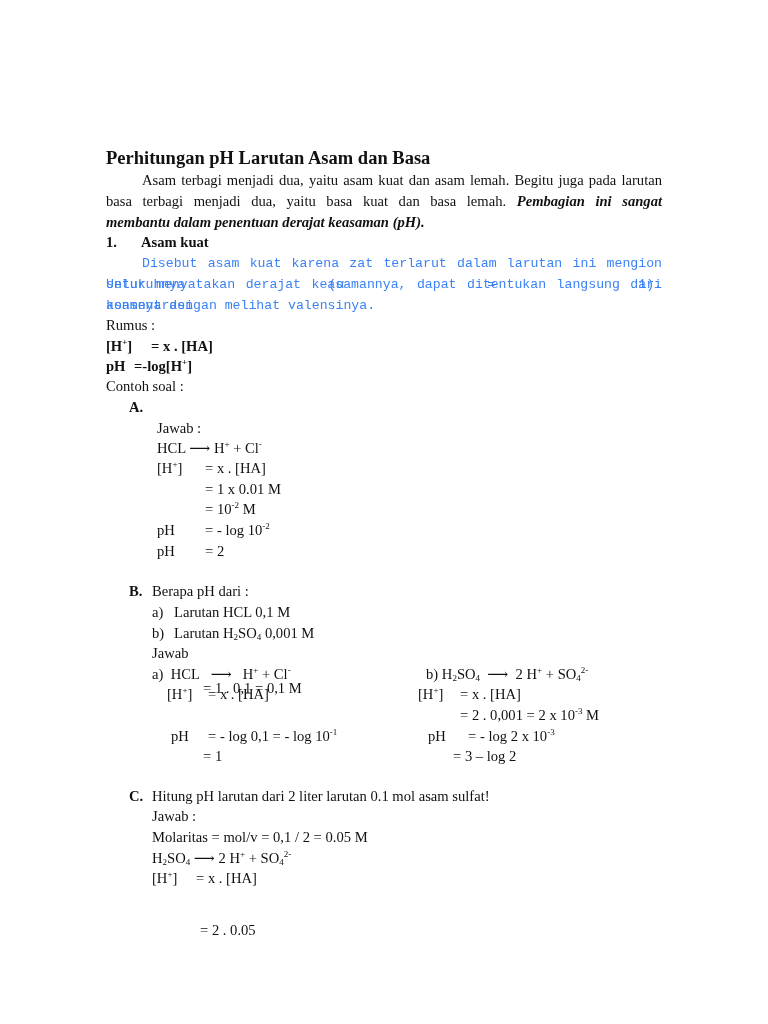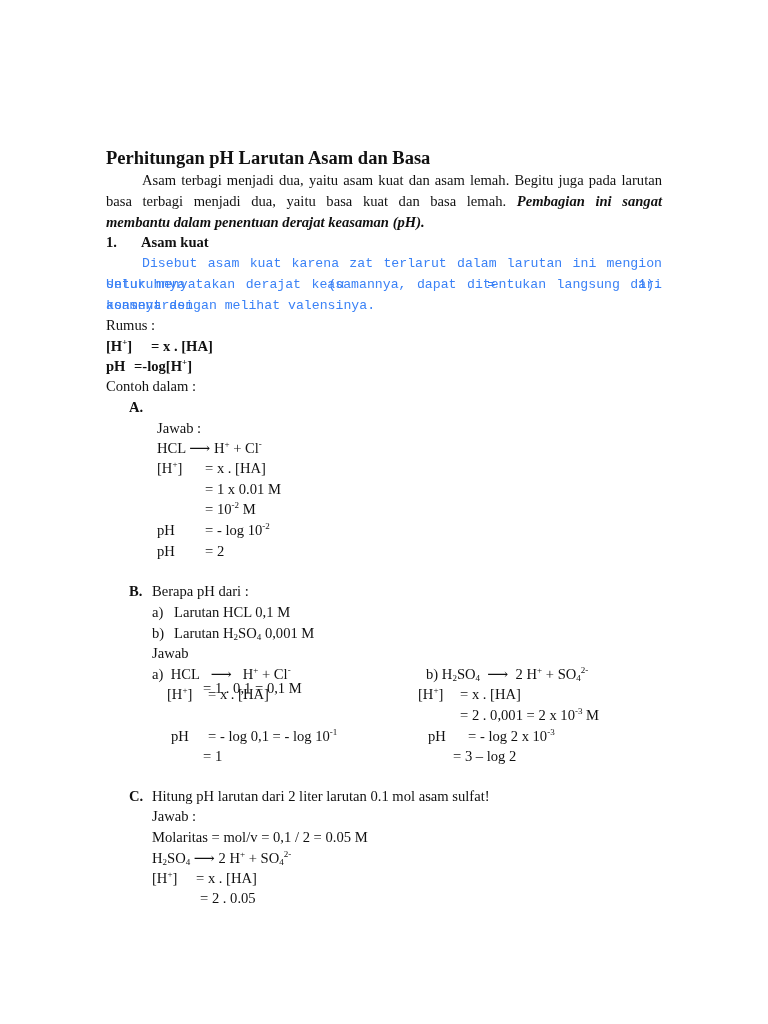--- a/index.html
+++ b/index.html
@@ -39,21 +39,21 @@
 
   <div class="just sans" style="top:253px; text-indent:36px; font-size:13.2px;"><span>Disebut asam kuat karena zat terlarut dalam larutan ini mengion seluruhnya (α = 1).</span></div>
   <div class="just sans" style="top:274px; font-size:13.2px;"><span>Untuk menyatakan derajat  keasamannya, dapat ditentukan langsung dari konsentrasi</span></div>
   <div class="ln sans" style="left:106px; top:295px; font-size:13.2px;">asamnya dengan melihat valensinya.</div>
 
   <div class="ln" style="left:106px; top:315px;">Rumus :</div>
   <div class="ln b" style="left:106px; top:336px;"><span>[H</span><sup>+</sup><span>]</span></div>
   <div class="ln b" style="left:151px; top:336px;">= x . [HA]</div>
   <div class="ln b" style="left:106px; top:356px;">pH</div>
   <div class="ln b" style="left:134px; top:356px;"><span>=-log[H</span><sup>+</sup><span>]</span></div>
-  <div class="ln" style="left:106px; top:376px;">Contoh dalam :</div>
+  <div class="ln" style="left:106px; top:376px;">Contoh soal :</div>
 
   <div class="ln b" style="left:129px; top:397px;">A.</div>
   <div class="ln" style="left:157px; top:418px;">Jawab :</div>
   <div class="ln" style="left:157px; top:438px;"><span>HCL</span> <span>⟶</span> <span>H</span><sup>+</sup> <span>+</span> <span>Cl</span><sup>-</sup></div>
   <div class="ln" style="left:157px; top:458px;"><span>[H</span><sup>+</sup><span>]</span></div>
   <div class="ln" style="left:205px; top:458px;">= x . [HA]</div>
   <div class="ln" style="left:205px; top:479px;">= 1 x 0.01 M</div>
   <div class="ln" style="left:205px; top:499px;"><span>= 10</span><sup>-2</sup><span> M</span></div>
   <div class="ln" style="left:157px; top:520px;">pH</div>
   <div class="ln" style="left:205px; top:520px;"><span>= - log 10</span><sup>-2</sup></div>
@@ -84,15 +84,15 @@
   <div class="ln" style="left:468px; top:726px;"><span>= - log 2 x 10</span><sup>-3</sup></div>
   <div class="ln" style="left:453px; top:746px;">=  3 – log 2</div>
 
   <div class="ln b" style="left:129px; top:786px;">C.</div>
   <div class="ln" style="left:152px; top:786px;">Hitung pH larutan dari 2 liter larutan 0.1 mol asam sulfat!</div>
   <div class="ln" style="left:152px; top:806px;">Jawab :</div>
   <div class="ln" style="left:152px; top:827px;">Molaritas = mol/v = 0,1 / 2 = 0.05 M</div>
   <div class="ln" style="left:152px; top:848px;"><span>H</span><sub>2</sub><span>SO</span><sub>4</sub> <span>⟶</span> <span>2 H</span><sup>+</sup> <span>+</span> <span>SO</span><sub>4</sub><sup>2-</sup></div>
   <div class="ln" style="left:152px; top:868px;"><span>[H</span><sup>+</sup><span>]</span></div>
   <div class="ln" style="left:196px; top:868px;">= x . [HA]</div>
-  <div class="ln" style="left:200px; top:888px;font-family:Liberation Serif, serif;">= 2 . 0.05</div>
+  <div class="ln" style="left:200px; top:920px;font-family:Liberation Serif, serif;">= 2 . 0.05</div>
 
 </div>
 
 </body></html>

